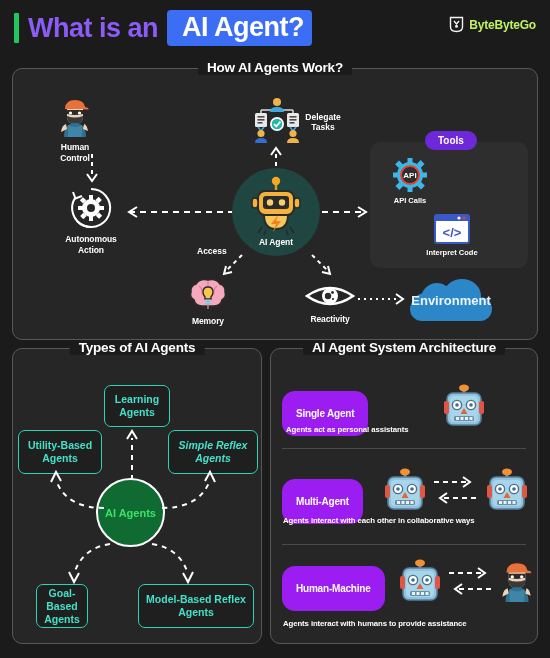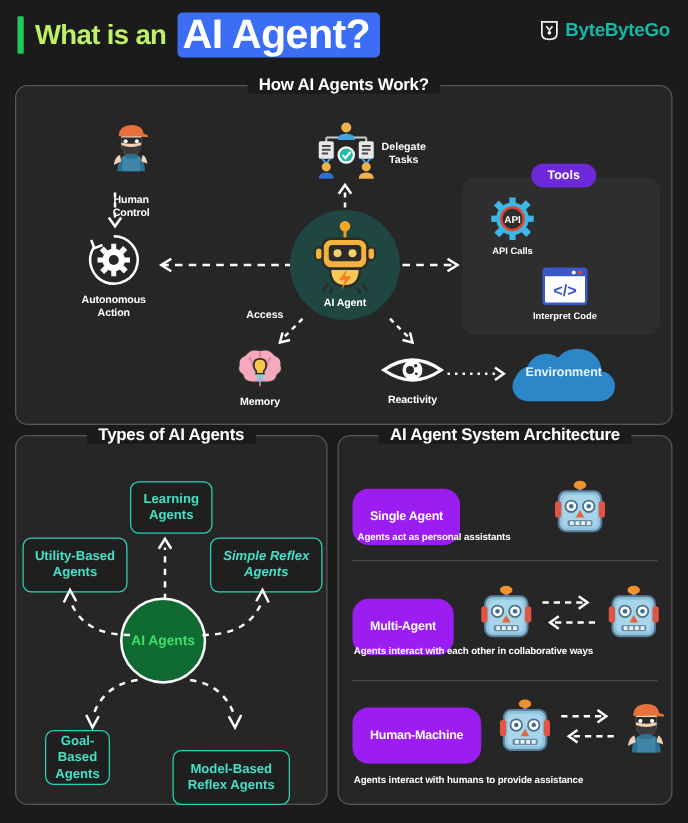--- a/index.html
+++ b/index.html
@@ -8,27 +8,27 @@
     background: #1b1b1b;
     font-family: "Liberation Sans", sans-serif;
     overflow: hidden;
   }
   .page { position: relative; width: 550px; height: 658px; background: #1b1b1b; }
 
   
   .header { position: absolute; left: 0; top: 0; width: 550px; height: 58px; }
   .title-wrap { position: absolute; left: 14px; top: 10px; display: flex; align-items: center; gap: 9px; }
   .green-bar { width: 5px; height: 30px; background: #22c55e; border-radius: 1px; }
-  .title-text { color: #bef264; font-size: 22px; font-weight: bold; letter-spacing: -0.5px; line-height: 30px; }
+  .title-text { color: #8b5cf6; font-size: 27px; font-weight: bold; letter-spacing: -0.5px; line-height: 30px; }
   .title-hl {
-    background: #3b6ef5; color: #ffffff; font-size: 33px; font-weight: bold;
-    padding: 2px 8px 4px 4px; border-radius: 4px; line-height: 30px; letter-spacing: -0.5px;
+    background: #3b6ef5; color: #ffffff; font-size: 27px; font-weight: bold;
+    padding: 2px 8px 4px 15px; border-radius: 4px; line-height: 30px; letter-spacing: -0.5px;
   }
   .brand { position: absolute; right: 14px; top: 16px; display: flex; align-items: center; gap: 5px; }
-  .brand-name { color: #14b8a6; font-size: 15px; font-weight: bold; letter-spacing: -0.2px; }
+  .brand-name { color: #bef264; font-size: 12px; font-weight: bold; letter-spacing: -0.2px; }
 
   
   .panel { position: absolute; border: 1px solid #575757; border-radius: 10px; background: #262626; }
   .panel-title {
     position: absolute; top: -9px; background: #1b1b1b; padding: 0 9px;
     color: #ffffff; font-size: 13.5px; font-weight: bold; white-space: nowrap; letter-spacing: -0.2px;
   }
   #panel-how { left: 12px; top: 68px; width: 526px; height: 272px; }
   #panel-types { left: 12px; top: 348px; width: 250px; height: 296px; }
   #panel-arch  { left: 270px; top: 348px; width: 268px; height: 296px; }
@@ -58,21 +58,21 @@
   .tool { position: absolute; display: flex; flex-direction: column; align-items: center; }
   .tool-label { color: #ffffff; font-size: 7.5px; font-weight: bold; margin-top: 4px; white-space: nowrap; }
 
   
   .cloud { position: absolute; left: 410px; top: 279px; width: 82px; height: 42px; }
   .cloud .c1, .cloud .c2, .cloud .c3, .cloud .base { position: absolute; background: #2b87c8; }
   .cloud .base { left: 0; bottom: 0; width: 82px; height: 24px; border-radius: 12px; }
   .cloud .c1 { left: 11px; top: 4px; width: 32px; height: 32px; border-radius: 50%; }
   .cloud .c2 { left: 33px; top: 0px; width: 38px; height: 34px; border-radius: 50%; }
   .cloud .c3 { left: 2px; top: 14px; width: 26px; height: 26px; border-radius: 50%; }
-  .cloud-text { position: absolute; left: 0; top: 14px; width: 82px; text-align: center; color: #eaf6ff; font-size: 10px; font-weight: bold; z-index: 4; }
+  .cloud-text { position: absolute; left: 0; top: 14px; width: 82px; text-align: center; color: #eaf6ff; font-size: 13px; font-weight: bold; z-index: 4; }
 
   
   .type-box {
     position: absolute; border: 1.4px solid #2ad4b8; border-radius: 7px; background: #1f1f1f;
     color: #45e0c8; font-size: 10.5px; font-weight: bold; text-align: center;
     display: flex; align-items: center; justify-content: center; line-height: 13px; padding: 3px;
   }
   .types-center {
     position: absolute; left: 96px; top: 478px; width: 69px; height: 69px; border-radius: 50%;
     background: #0f6b32; border: 2.5px solid #ffffff; display: flex; align-items: center; justify-content: center;
@@ -112,21 +112,21 @@
         </svg>
       </span>
       <span class="brand-name">ByteByteGo</span>
     </div>
   </div>
 
   <div class="panel" id="panel-how">
     <div class="panel-title" style="left:50%; transform:translateX(-50%);">How AI Agents Work?</div>
   </div>
 
-  <div class="node" style="left:76px; top:96px; width:58px;gap:12px;">
+  <div class="node" style="left:46px; top:96px; width:58px;">
     <span>
       <svg width="42" height="42" viewBox="0 0 42 42">
         <path d="M11 12 Q12 4 21 4 Q30 4 31 11 L33 11.5 Q35 12 34.5 13.5 L11 13 Z" fill="#e8703a"></path>
         <path d="M13 13 h16 v7 q0 8 -8 8 q-8 0 -8 -8 z" fill="#f0d3b5"></path>
         <path d="M13 14 h16 v4 q-8 2 -16 0 z" fill="#2b2b2b"></path>
         <path d="M13 20 q8 3 16 0 v1 q0 7 -8 7 q-8 0 -8 -7 z" fill="#3a3a3a"></path>
         <circle cx="16.5" cy="17" r="1.6" fill="#ffffff"></circle>
           <circle cx="25.5" cy="17" r="1.6" fill="#ffffff"></circle>
         <path d="M10 41 q0 -14 11 -14 q11 0 11 14 z" fill="#2f6f8f"></path>
         <path d="M14 29 q7 4 14 0 l0 12 h-14 z" fill="#3f85a6"></path>
@@ -335,21 +335,21 @@
   </div>
 
   <div class="panel" id="panel-types">
     <div class="panel-title" style="left:50%; transform:translateX(-50%);">Types of AI Agents</div>
   </div>
 
   <div class="type-box" style="left:104px; top:385px; width:66px; height:42px;">Learning Agents</div>
   <div class="type-box" style="left:18px; top:430px; width:84px; height:44px;">Utility-Based Agents</div>
   <div class="type-box" style="left:168px; top:430px; width:90px; height:44px;font-style:italic;">Simple Reflex Agents</div>
   <div class="type-box" style="left:36px; top:584px; width:52px; height:44px;">Goal-Based Agents</div>
-  <div class="type-box" style="left:138px; top:584px; width:94px; height:44px;margin-top:16px;">Model-Based Reflex Agents</div>
+  <div class="type-box" style="left:138px; top:584px; width:116px; height:44px;">Model-Based Reflex Agents</div>
 
   <div class="types-center">AI Agents</div>
 
   <div class="dash" style="left:124px; top:428px;">
     <svg width="16" height="52" viewBox="0 0 16 52">
       <line x1="8" y1="52" x2="8" y2="10" stroke="#ffffff" stroke-width="2" stroke-dasharray="5,5"></line>
       <path d="M3 11 L8 3 L13 11" fill="none" stroke="#ffffff" stroke-width="2"></path>
     </svg>
   </div>
   <div class="dash" style="left:48px; top:468px;">

